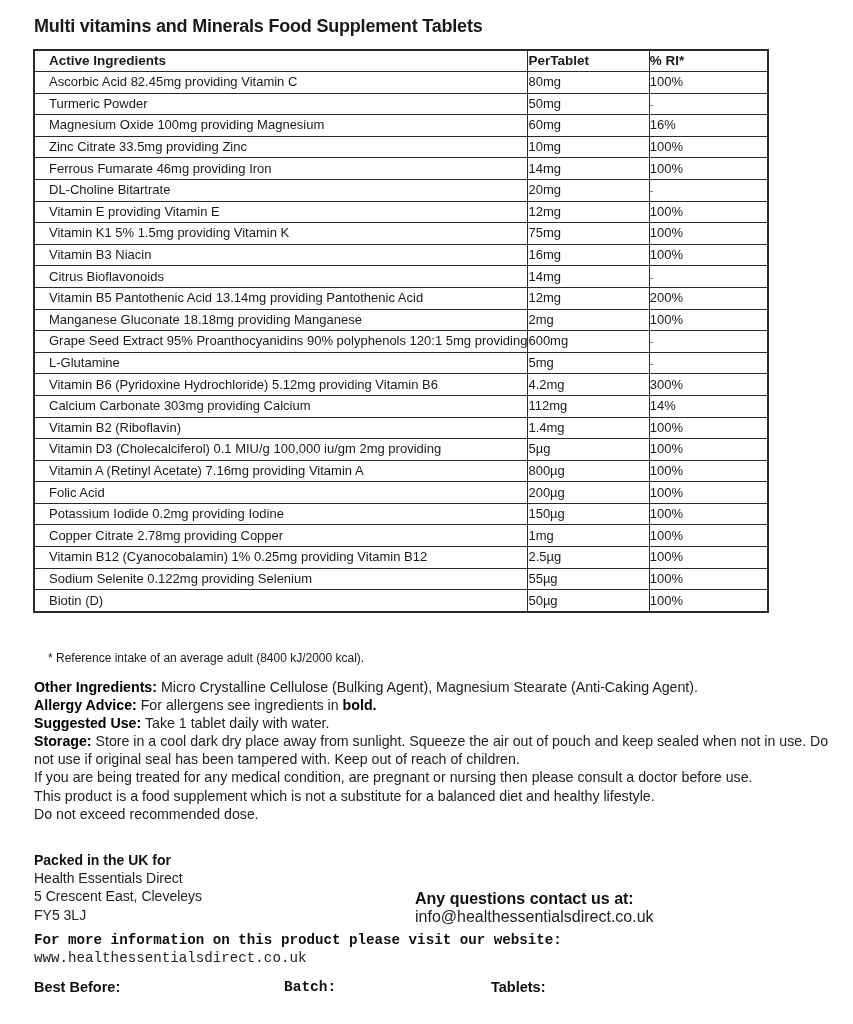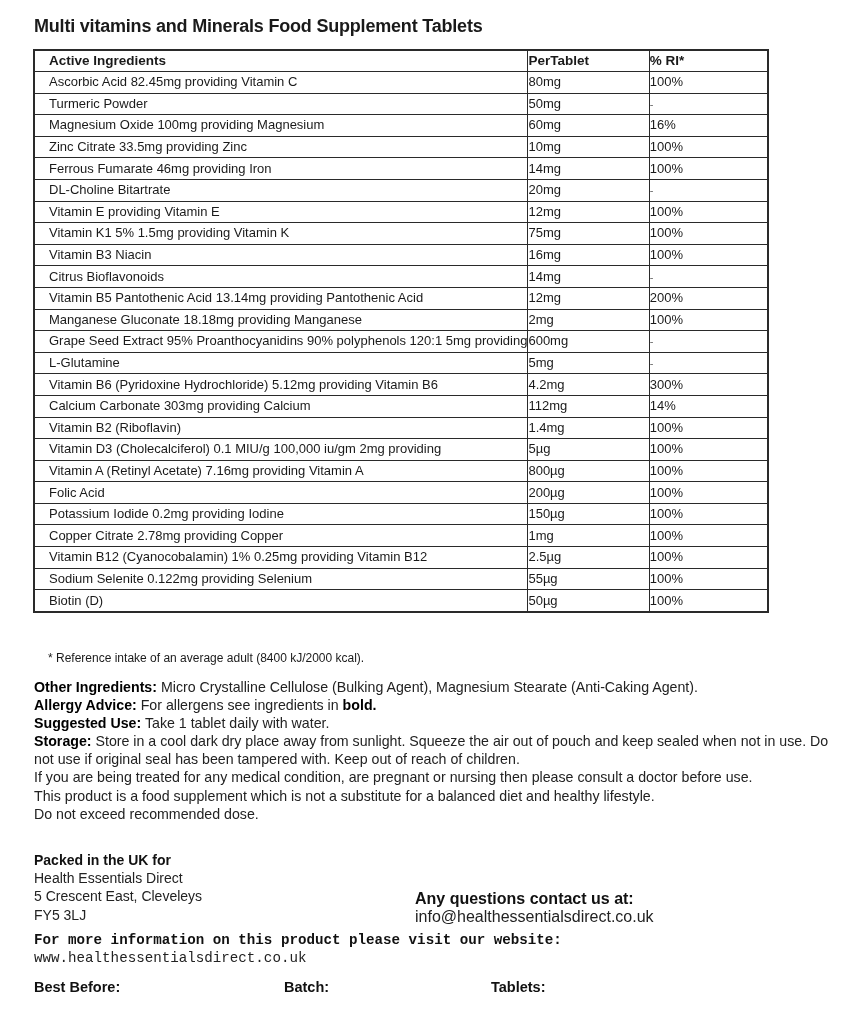--- a/index.html
+++ b/index.html
@@ -48,21 +48,21 @@
     position: absolute; left: 415px; top: 851px;
     font-size: 16px; line-height: 18.2px; color: #222; margin-top: 39px;
   }
   .website {
     position: absolute; left: 34px; top: 931px;
     font-size: 14.2px; line-height: 18.2px; color: #222; font-family: Liberation Mono, monospace;
   }
   .head-b { font-weight: bold; color: #111; }
   .bottom-labels { position: absolute; top: 979px; left: 0; width: 853px; font-size: 14.5px; font-weight: bold; color: #111; }
   .bottom-labels span { position: absolute; }
-  .bb { left: 34px; } .batch { left: 284px; } .tabs { left: 491px; }
+  .bb { left: 34px; } .batch { left: 284px; font-family: Liberation Mono, monospace; } .tabs { left: 491px; }
 </style>
 </head>
 <body>
 
 <div class="title">Multi vitamins and Minerals Food Supplement Tablets</div>
 
 <table class="ingredients">
   <thead>
     <tr>
       <th>Active Ingredients</th>

